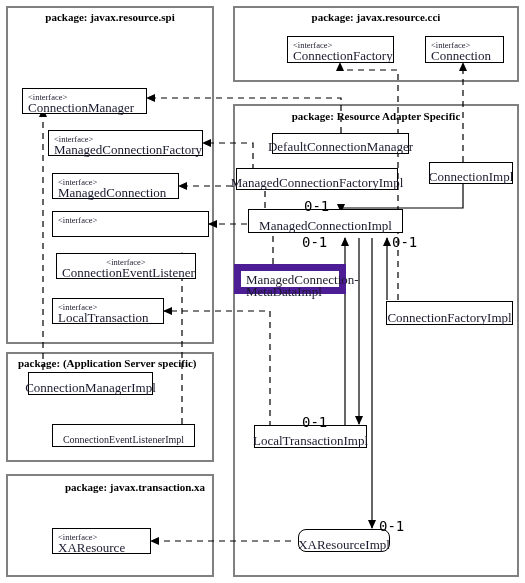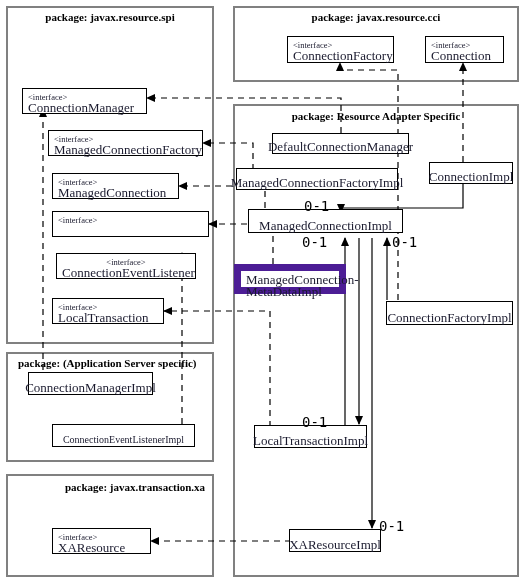--- a/index.html
+++ b/index.html
@@ -209,21 +209,21 @@
   </div>
 
   <div class="cls center" style="left:386px; top:301px; width:127px; height:24px;">
     <span class="cname">ConnectionFactoryImpl</span>
   </div>
 
   <div class="cls center" style="left:254px; top:425px; width:113px; height:23px;">
     <span class="cname">LocalTransactionImpl</span>
   </div>
 
-  <div class="cls center" style="left:289px; top:529px; width:92px; height:23px;">
+  <div class="cls center" style="left:298px; top:529px; width:92px; height:23px;border-radius:8px;">
     <span class="cname">XAResourceImpl</span>
   </div>
 
   <div class="cls center" style="left:28px; top:372px; width:125px; height:23px;">
     <span class="cname">ConnectionManagerImpl</span>
   </div>
 
   <div class="cls center" style="left:52px; top:424px; width:143px; height:23px;">
     <span class="cname" style="font-size:10px;">ConnectionEventListenerImpl</span>
   </div>

